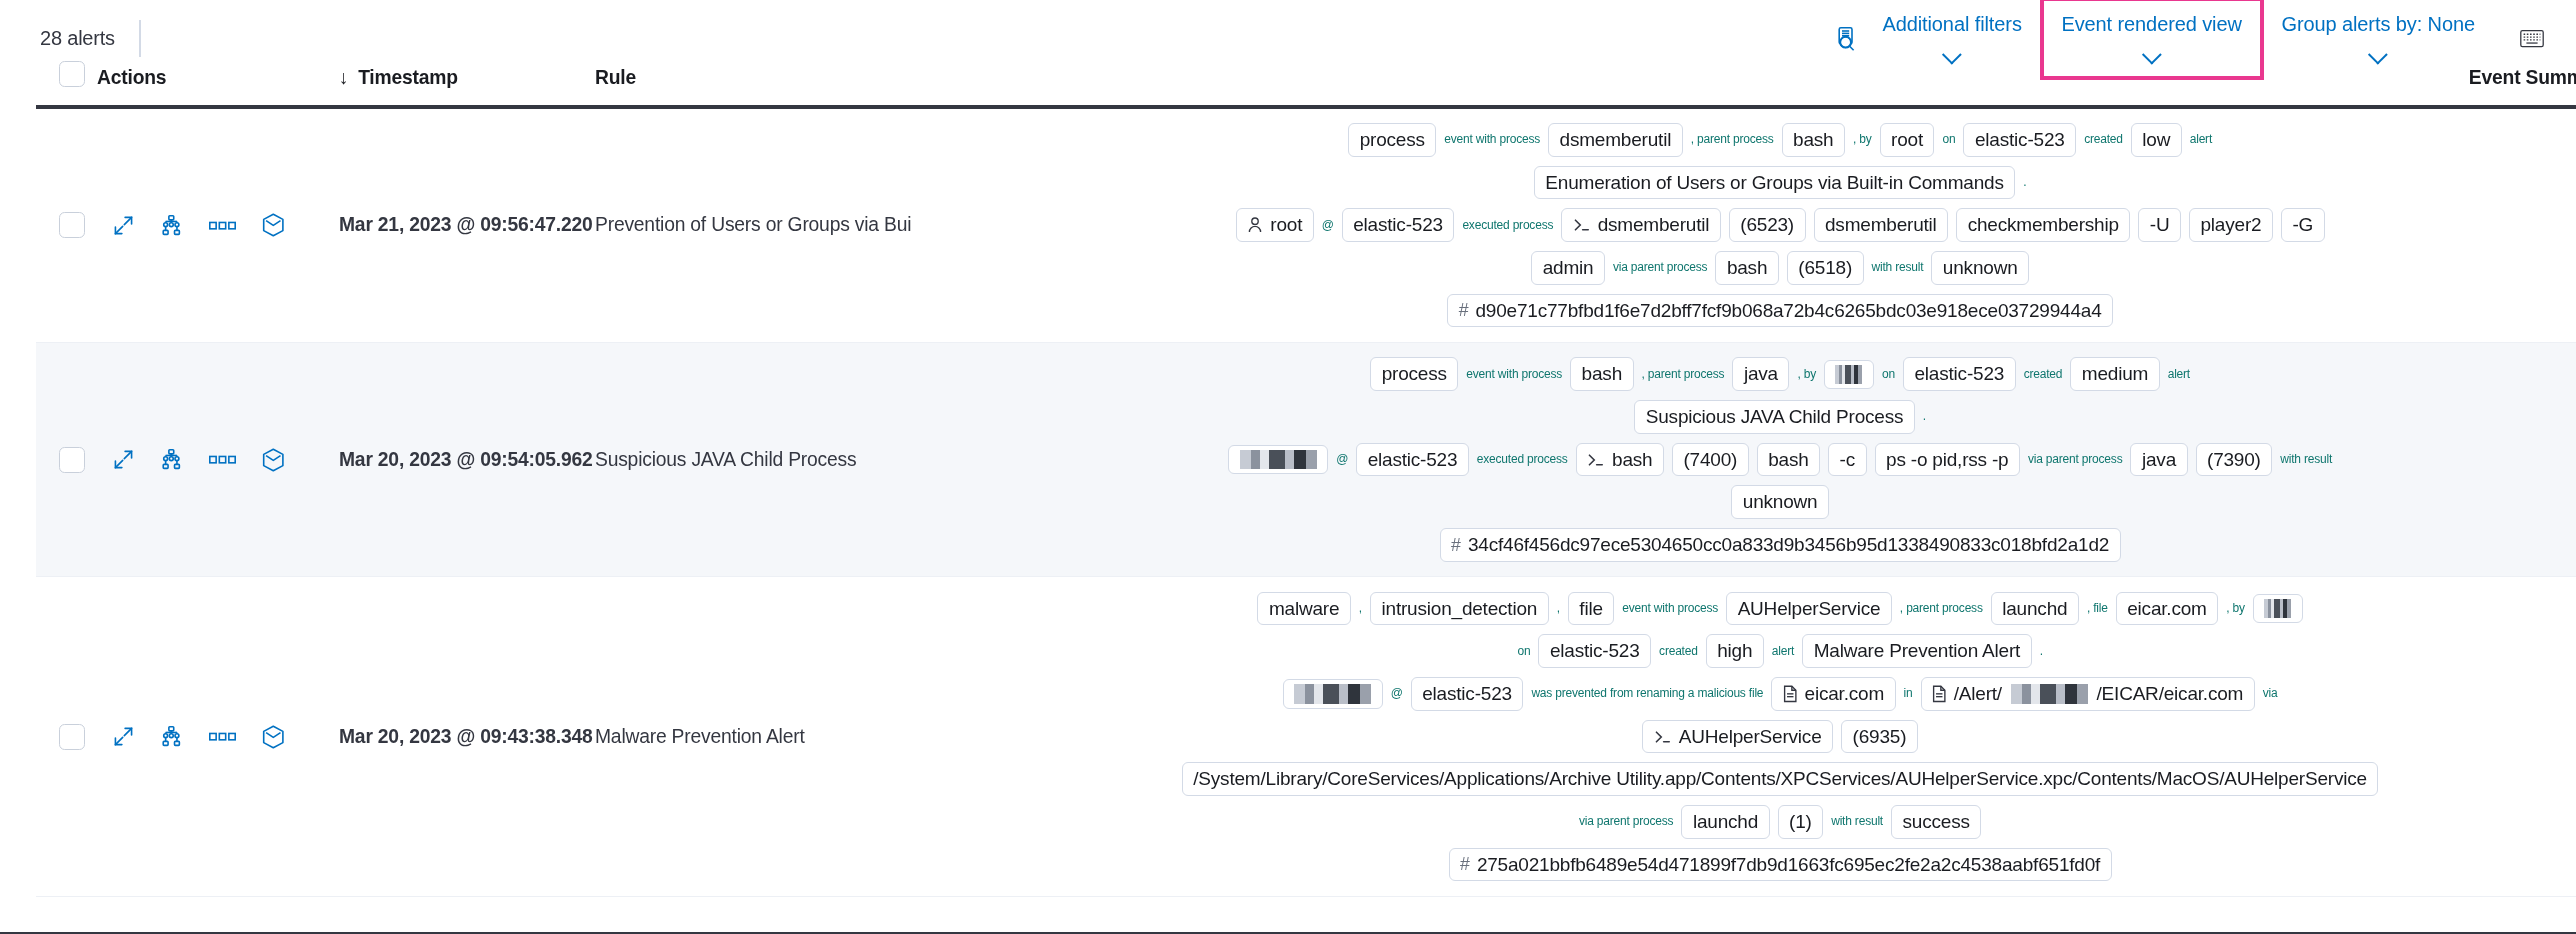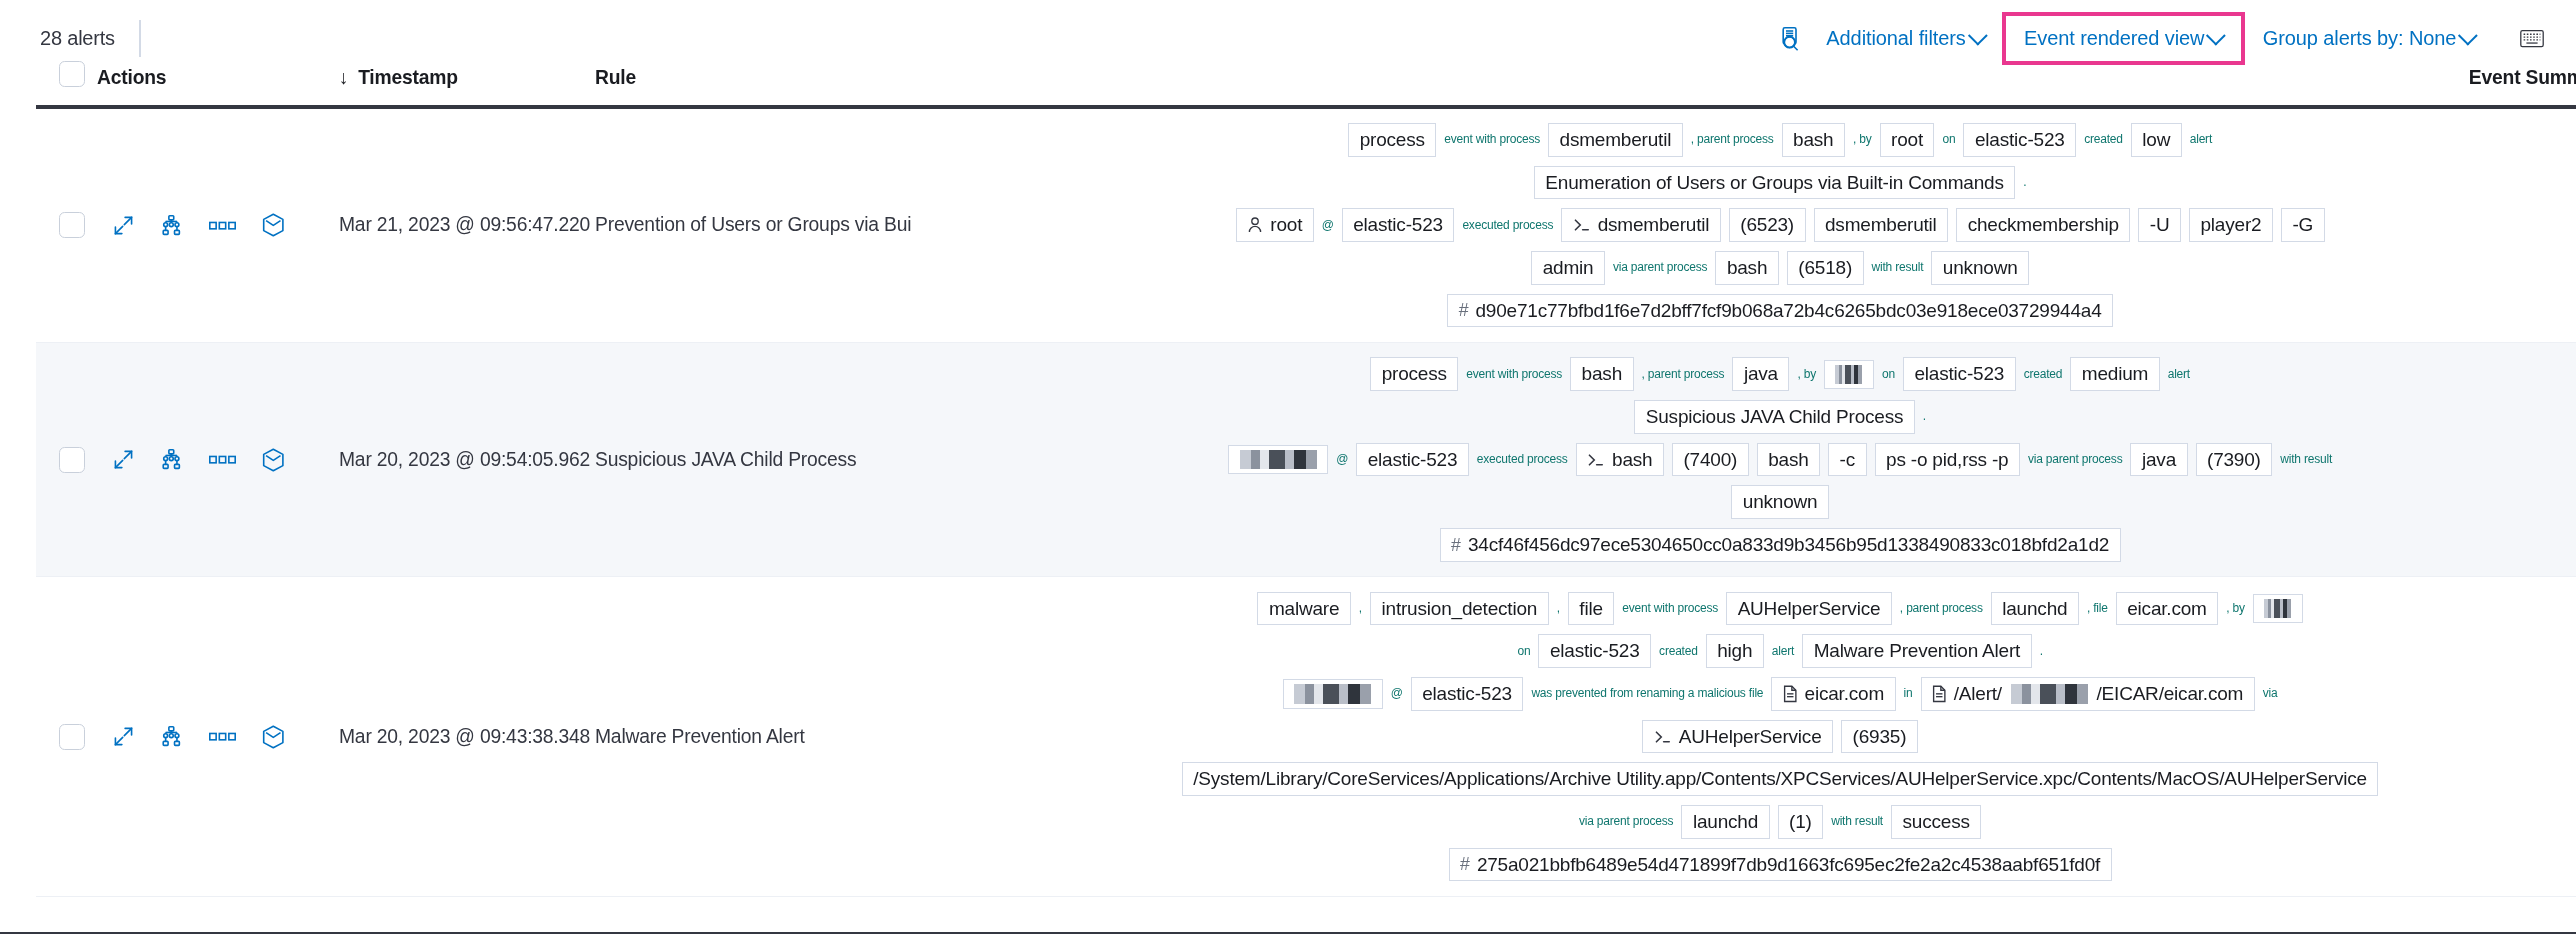--- a/index.html
+++ b/index.html
@@ -44,26 +44,27 @@
     gap: 0px;
   }
   .tb-icon-btn {
     display: flex; align-items: center; justify-content: center;
     width: 42px; height: 42px;
     color: #0071c2;
   }
   .tb-link {
     display: flex;
     align-items: center;
-    gap: 5px;
+    gap: 15px;
     color: #0071c2;
     font-size: 20px;
     padding: 8px 13px;
     white-space: nowrap;
     letter-spacing: -0.1px;
+    flex-direction: column;
   }
   .tb-link .chev {
     display: inline-block;
     width: 13.7px; height: 13.7px;
     border-right: 2.4px solid #0071c2;
     border-bottom: 2.4px solid #0071c2;
     transform: rotate(45deg) translate(-2.4px,-2.4px);
   }
   .highlight-box {
     border: 4.8px solid #e9378f;
@@ -125,21 +126,21 @@
 
   .actions-icons {
     display: flex;
     align-items: center;
     gap: 26px;
     padding-left: 16px;
     color: #0071c2;
   }
   .act-ico { display: flex; align-items: center; justify-content: center; }
 
-  .ts-cell { padding-left: 3.2px; white-space: nowrap; }
+  .ts-cell { padding-left: 3.2px; white-space: nowrap; font-weight: bold; }
   .rule-cell { padding-left: 1.6px; }
 
   
   .summary-cell { padding: 14.5px 22.6px 14.5px 4.8px; }
   .summary-block {
     display: flex;
     flex-direction: column;
     align-items: center;
     gap: 8.9px;
   }
@@ -150,21 +151,21 @@
     justify-content: center;
     gap: 8px;
     line-height: 1.1;
   }
   .txt { font-size: 12px; color: #0f766e; white-space: nowrap; }
   .chip {
     display: inline-flex;
     align-items: center;
     gap: 7.2px;
     border: 1.6px solid #d3dae6;
-    border-radius: 0;
+    border-radius: 6px;
     background: #ffffff;
     padding: 4px 10.5px;
     font-size: 19px;
     color: #1a1c21;
     white-space: nowrap;
     line-height: 1.25;
   }
   .chip .lead {
     font-size: 17.7px;
     color: #69707d;

